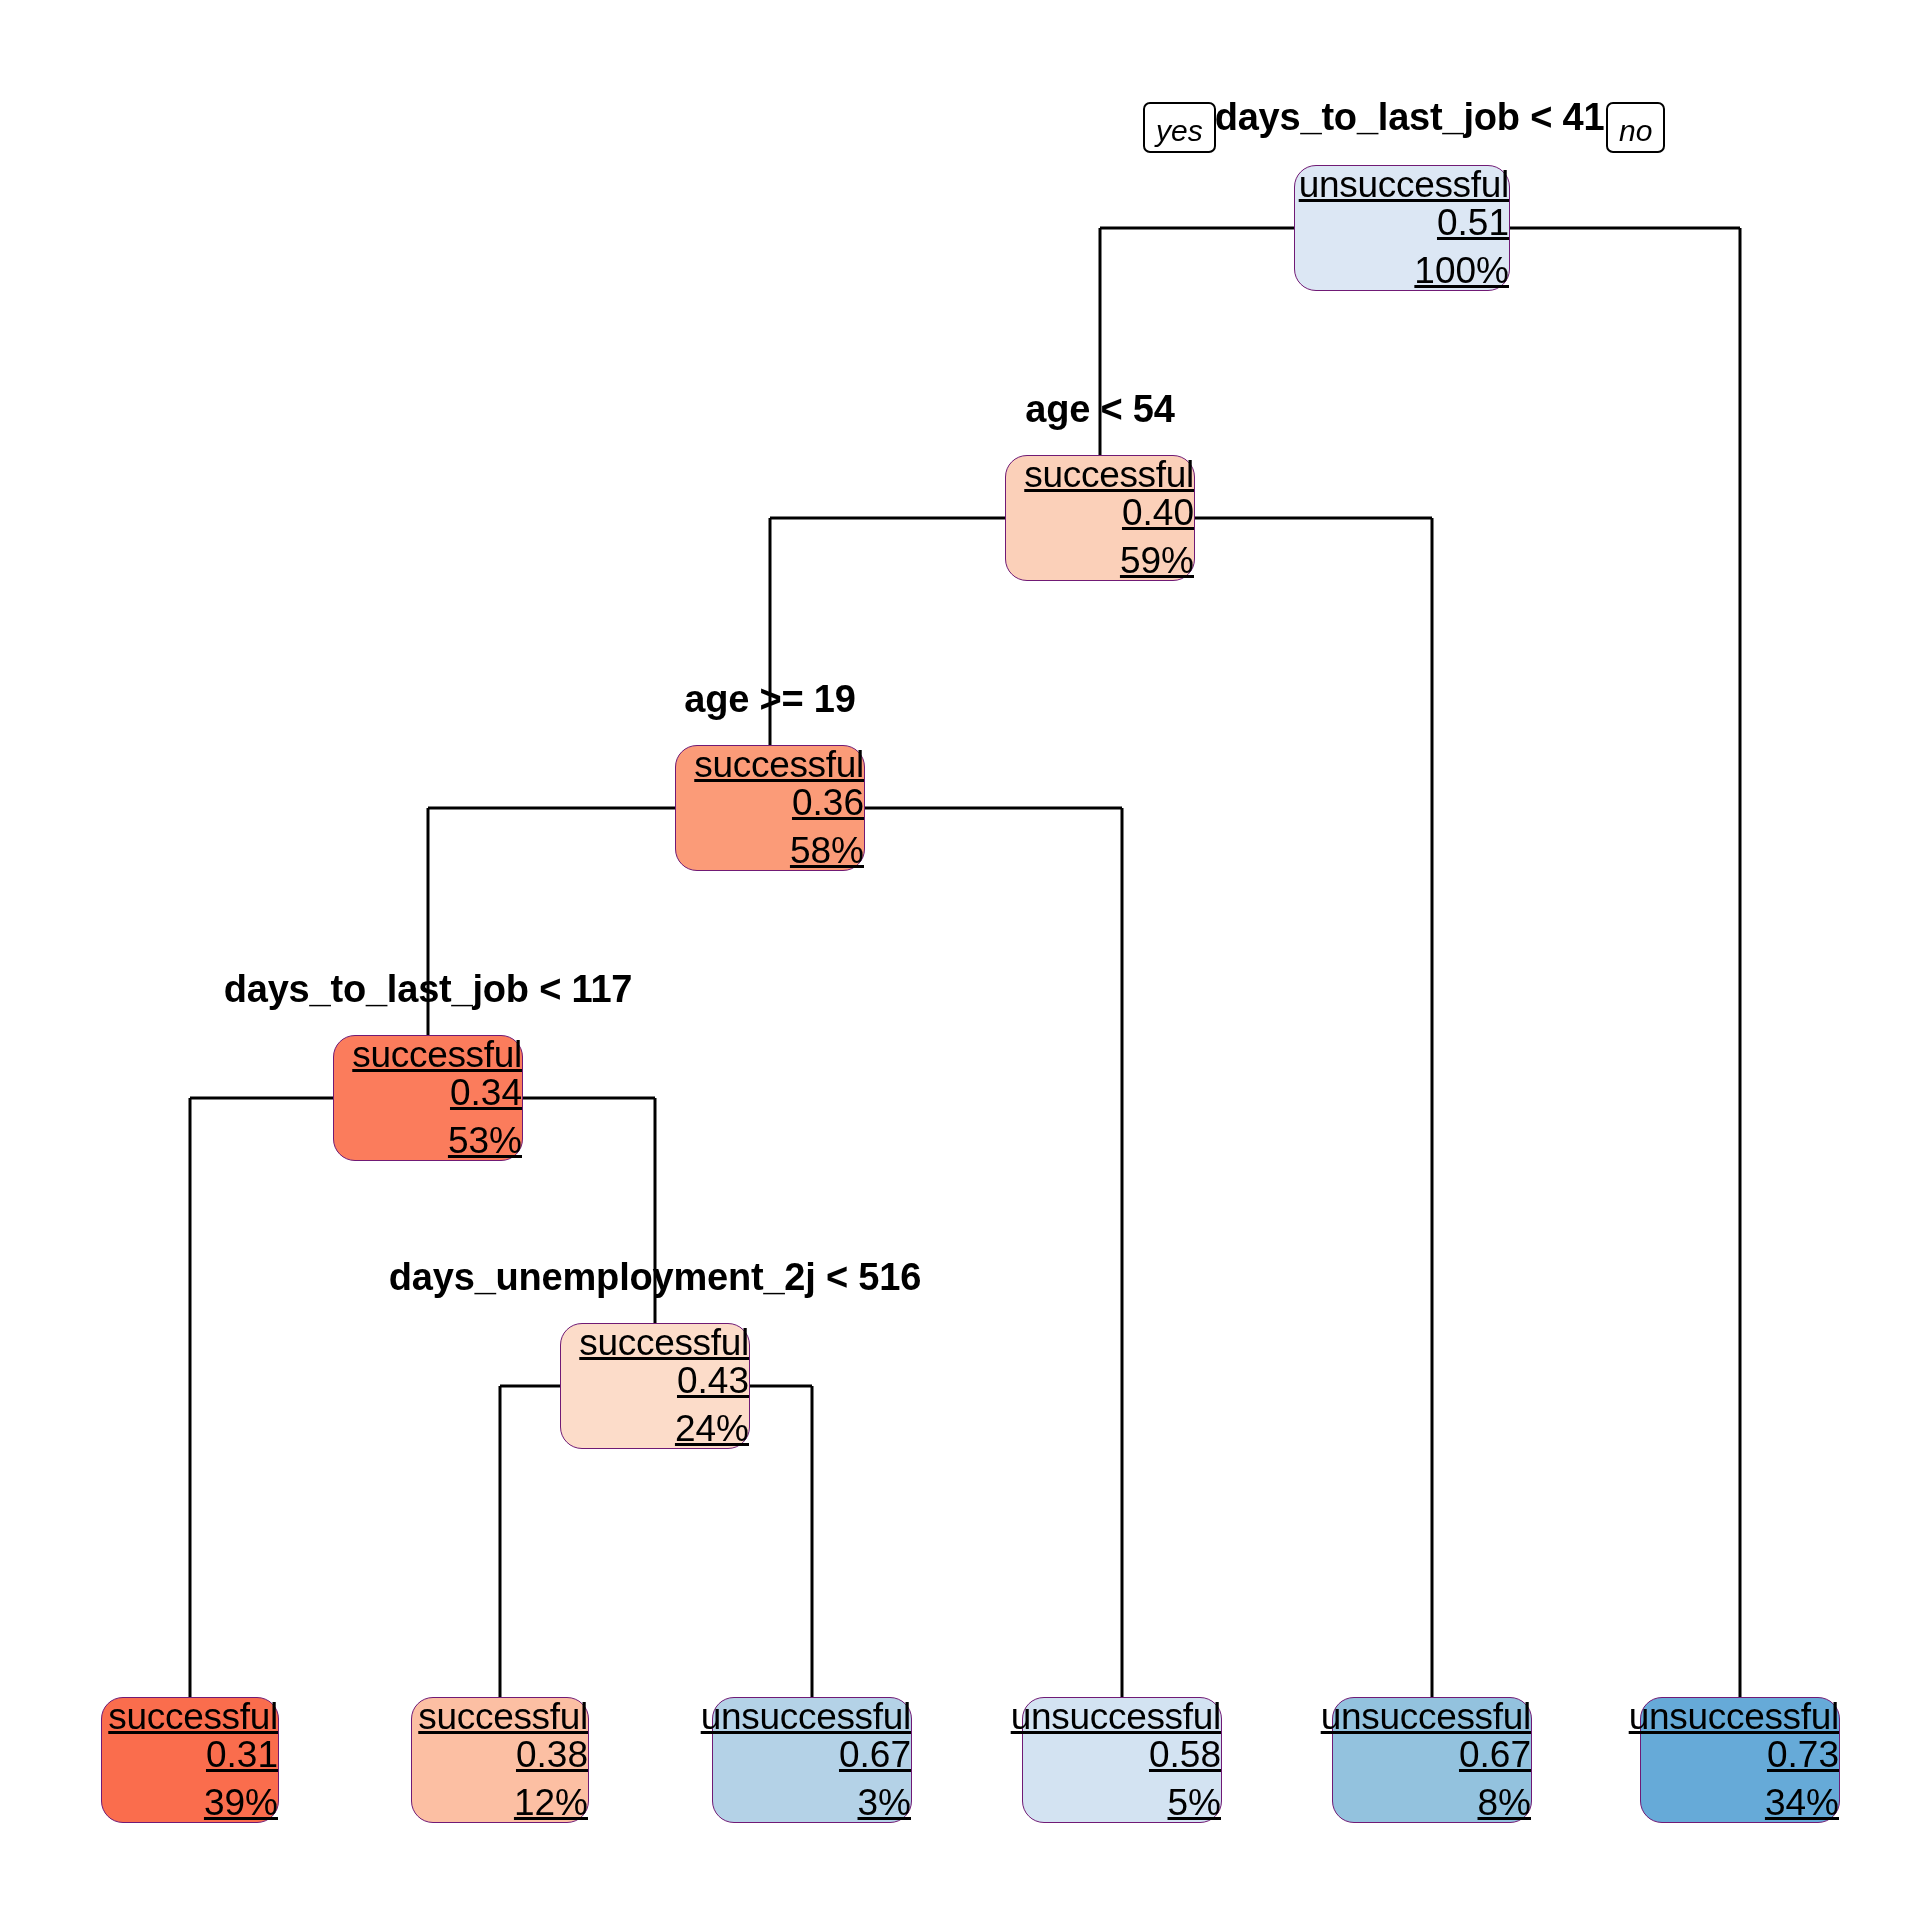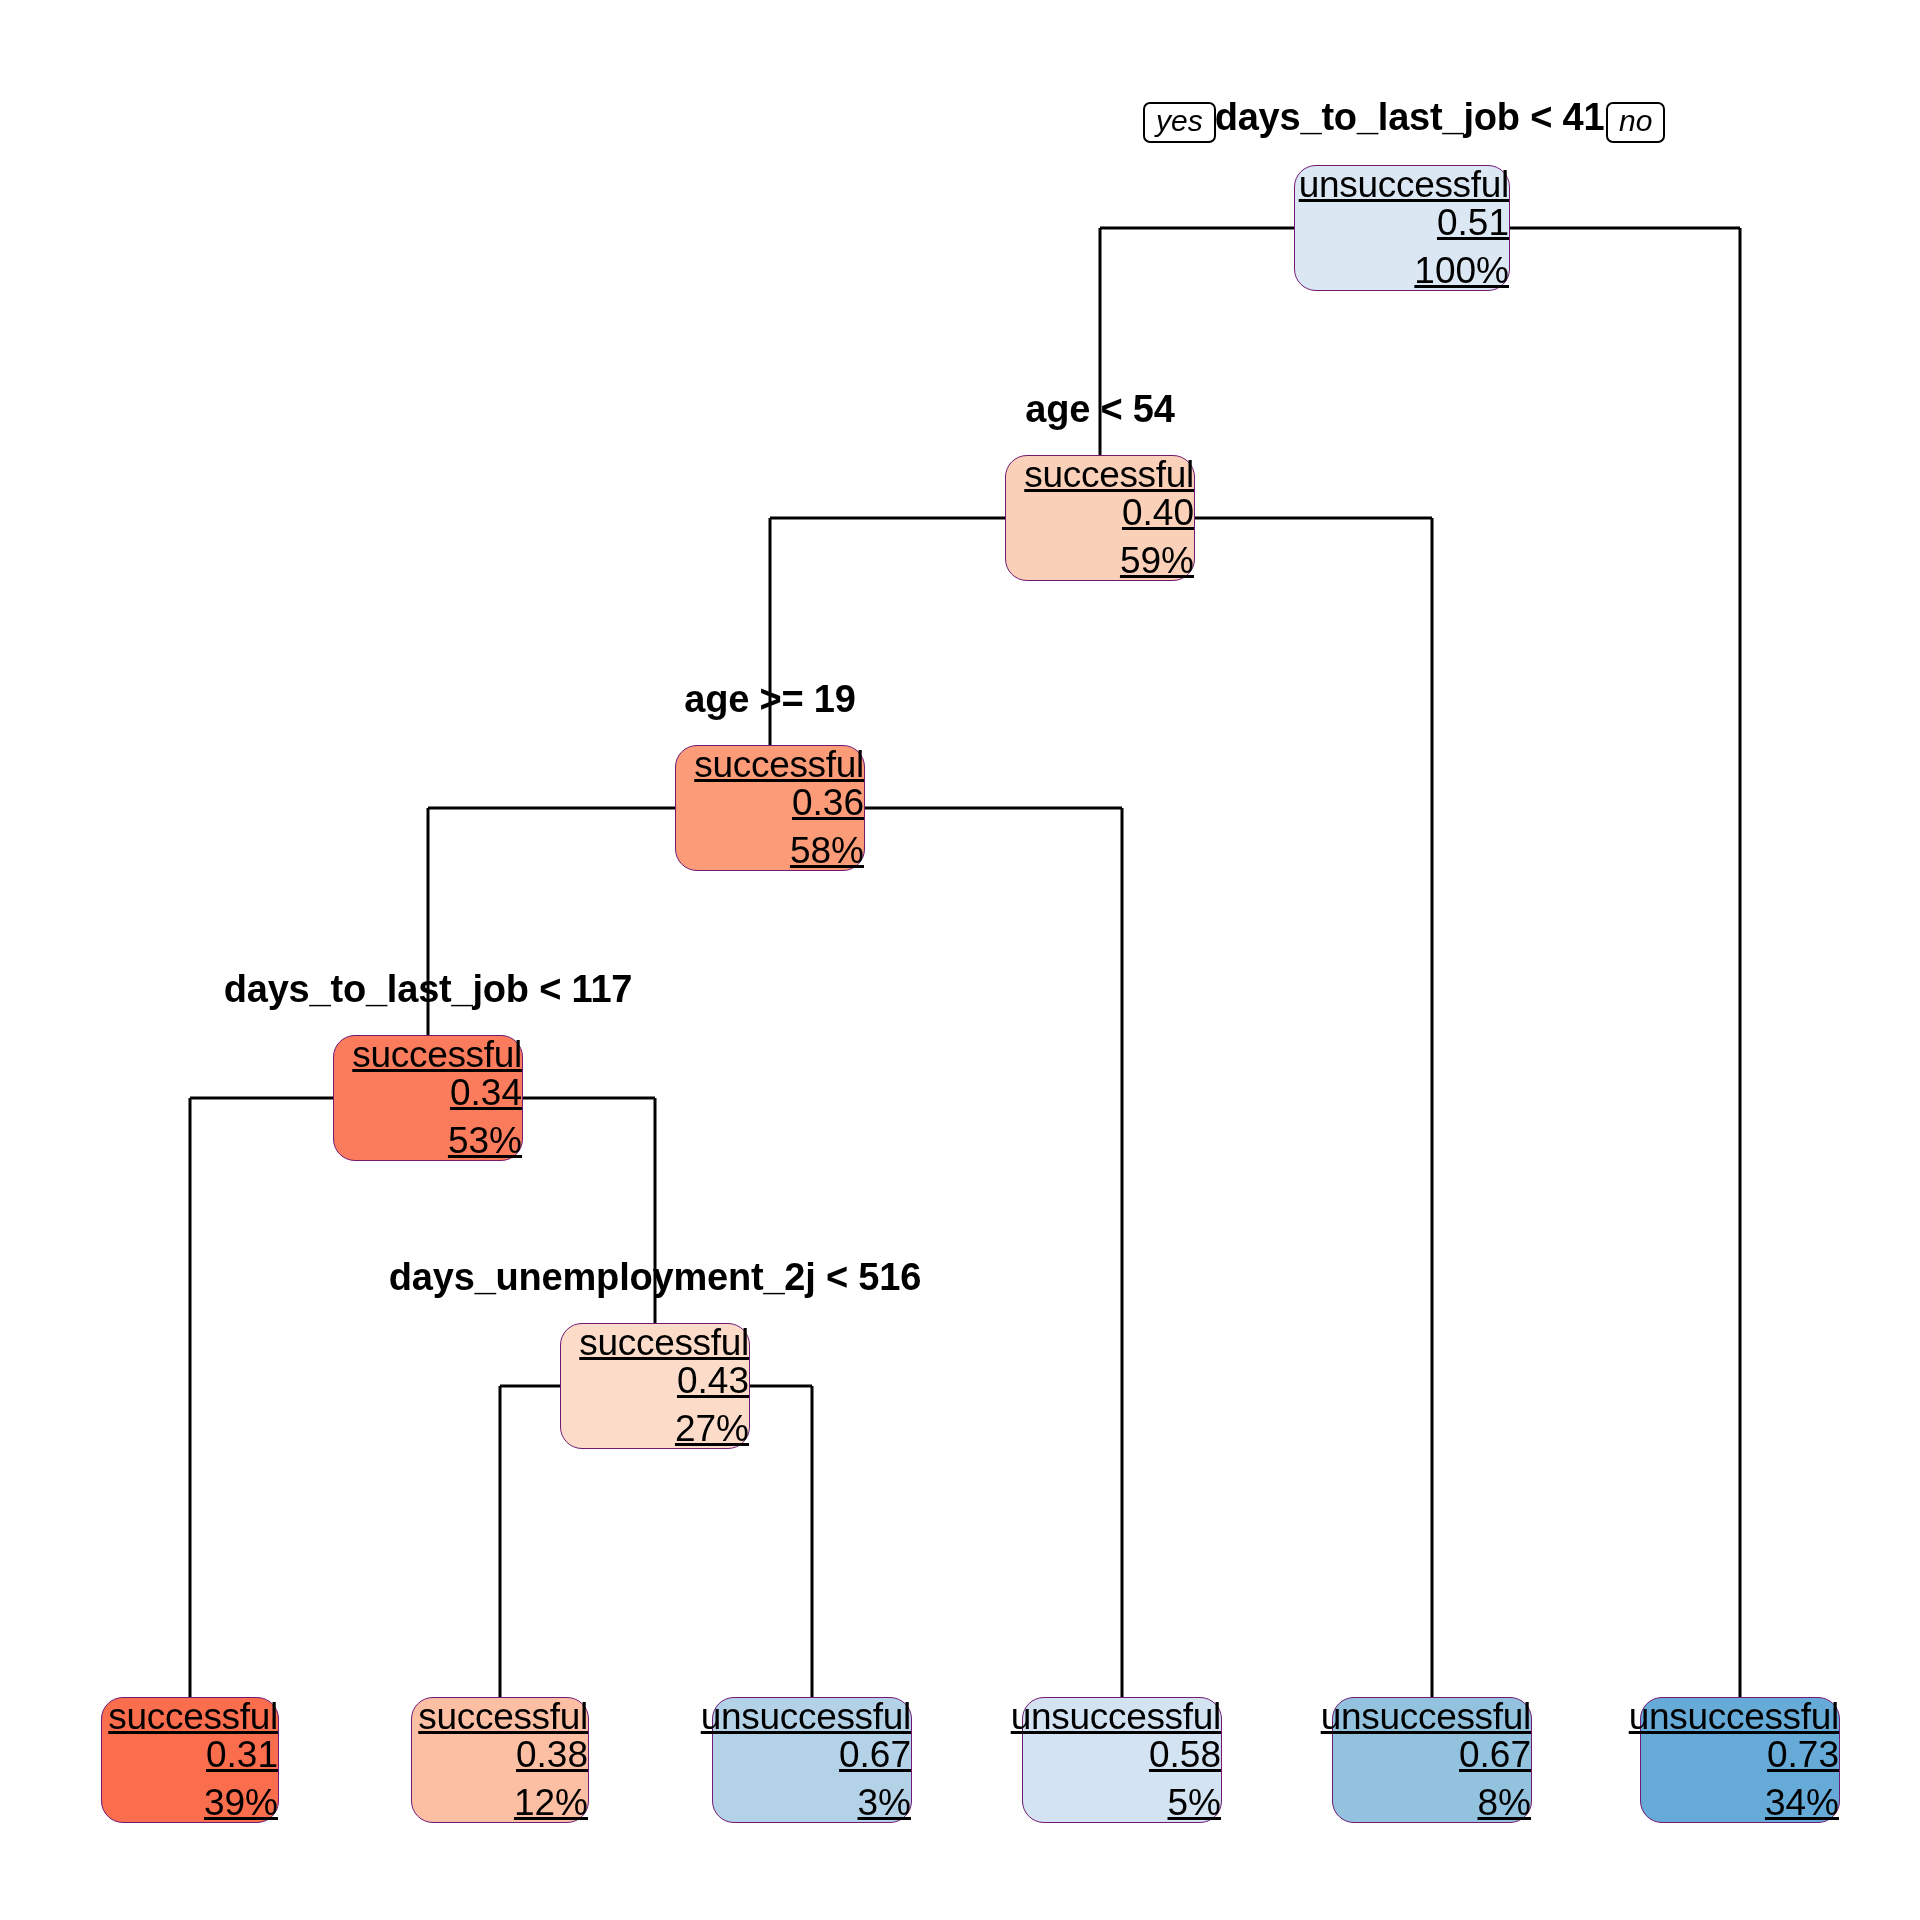--- a/index.html
+++ b/index.html
@@ -39,21 +39,21 @@
   }
 
   .yn{
     position:absolute;
     box-sizing:border-box;
     border:2.5px solid #000;
     border-radius:7px;
     font-size:30px;
     font-style:italic;
     color:#000;
-    padding:2px 11px 5px 11px;
+    padding:12px 11px 5px 11px;
     background:#fff;
     white-space:nowrap;
     line-height:1.0;
   }
 </style>
 </head>
 <body>
 
 <div id="stage">
   <svg id="edges" viewBox="0 0 1920 1920">
@@ -101,21 +101,21 @@
       <div class="split-label" style="left: 770px; top: 678px;">age &gt;= 19</div>
       <div class="node" style="left: 333px; top: 1035px; width: 190px; height: 126px; background: rgb(251, 124, 92);">
         <div class="l1">successful</div>
         <div class="l2">0.34</div>
         <div class="l3">53%</div>
       </div>
       <div class="split-label" style="left: 428px; top: 968px;">days_to_last_job &lt; 117</div>
       <div class="node" style="left: 560px; top: 1323px; width: 190px; height: 126px; background: rgb(252, 220, 201);">
         <div class="l1">successful</div>
         <div class="l2">0.43</div>
-        <div class="l3">27%</div>
+        <div class="l3">24%</div>
       </div>
       <div class="split-label" style="left: 655px; top: 1256px;">days_unemployment_2j &lt; 516</div>
       <div class="node" style="left: 101px; top: 1697px; width: 178px; height: 126px; background: rgb(250, 109, 77);">
         <div class="l1">successful</div>
         <div class="l2">0.31</div>
         <div class="l3">39%</div>
       </div>
       <div class="node" style="left: 411px; top: 1697px; width: 178px; height: 126px; background: rgb(252, 191, 163);">
         <div class="l1">successful</div>
         <div class="l2">0.38</div>

